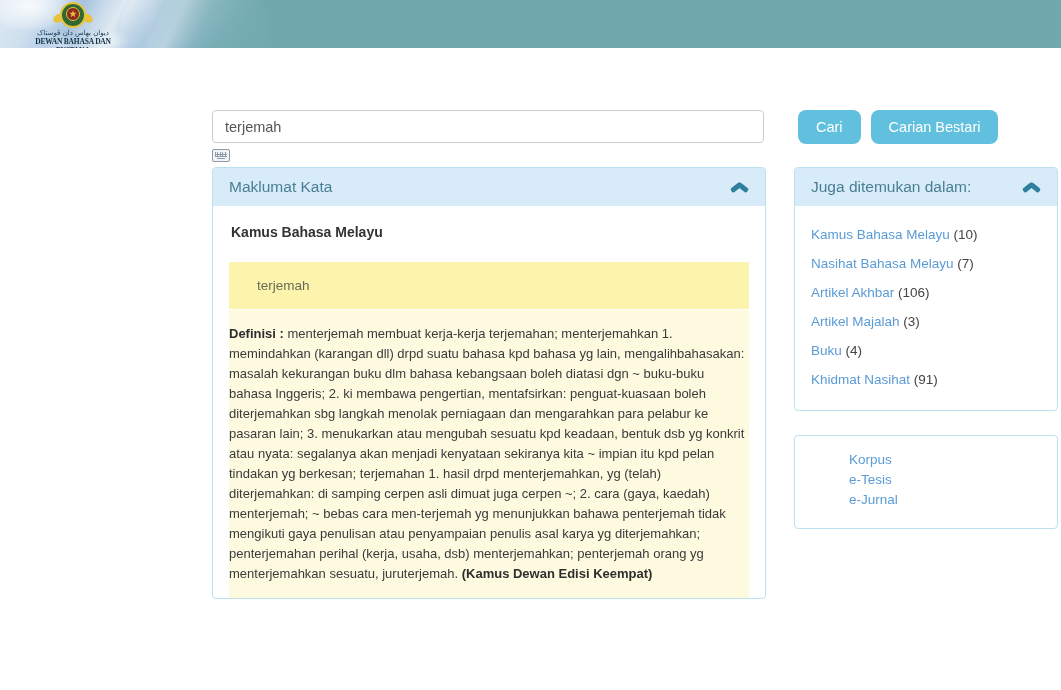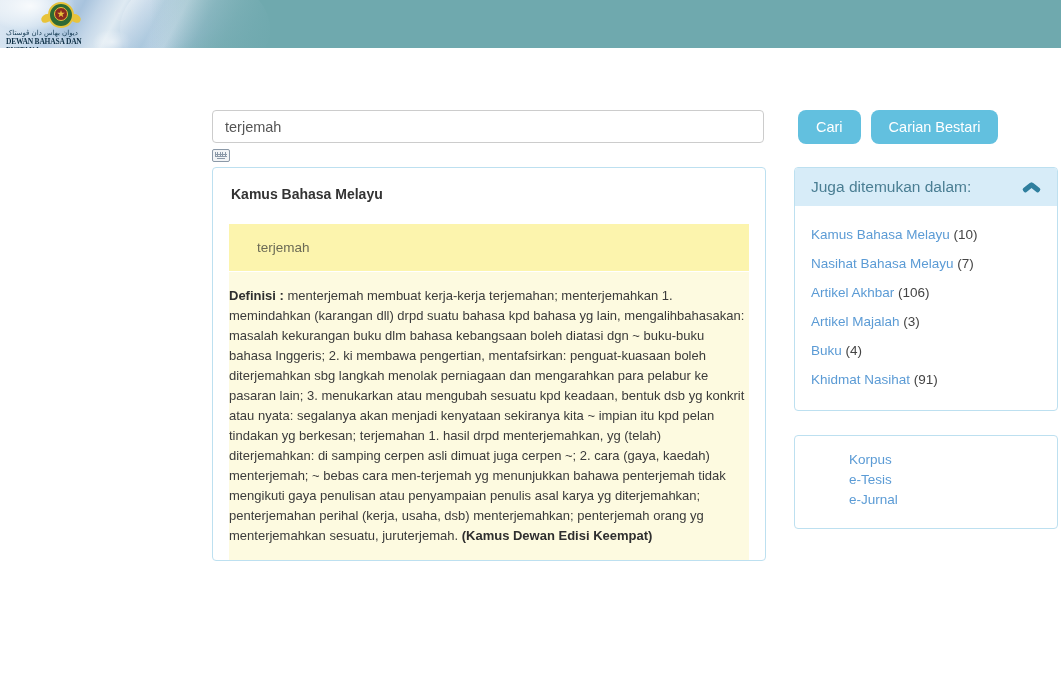--- a/index.html
+++ b/index.html
@@ -43,23 +43,24 @@
   }
   .banner-fade {
     position: absolute;
     left: 150px; top: 0;
     width: 130px; height: 48px;
     background: linear-gradient(90deg, rgba(111,169,174,0) 0%, rgba(111,169,174,0.55) 45%, #6fa9ae 100%);
   }
 
   .logo-wrap {
     position: absolute;
-    left: 6px; top: 2px;
+    left: 18px; top: 2px;
     width: 110px; height: 45px;
     z-index: 5;
+    text-align: center;
   }
   .crest {
     width: 26px; height: 26px;
     margin: 0 auto;
     position: relative;
   }
   .crest-ring {
     position: absolute; left: 0; top: 0;
     width: 26px; height: 26px;
     border-radius: 50%;
@@ -317,20 +318,24 @@
       <span class="kbd-icon"></span>
     </div>
     <div class="btn-col">
       <button class="btn">Cari</button>
       <button class="btn">Carian Bestari</button>
     </div>
   </div>
 
   <div class="main-col">
     <div class="panel">
+      <div class="panel-head">
+        <span class="panel-title">Maklumat Kata</span>
+        <span class="chev"></span>
+      </div>
       <div class="panel-body">
         <div class="dict-name">Kamus Bahasa Melayu</div>
         <div class="word-box">terjemah</div>
         <div class="entry-box">
           <div class="definisi">
             <b>Definisi :</b><span> menterjemah membuat kerja-kerja terjemahan; menterjemahkan 1. memindahkan (karangan dll) drpd suatu bahasa kpd bahasa yg lain, mengalihbahasakan: masalah kekurangan buku dlm bahasa kebangsaan boleh diatasi dgn ~ buku-buku bahasa Inggeris; 2. ki membawa pengertian, mentafsirkan: penguat-kuasaan boleh diterjemahkan sbg langkah menolak perniagaan dan mengarahkan para pelabur ke pasaran lain; 3. menukarkan atau mengubah sesuatu kpd keadaan, bentuk dsb yg konkrit atau nyata: segalanya akan menjadi kenyataan sekiranya kita ~ impian itu kpd pelan tindakan yg berkesan; terjemahan 1. hasil drpd menterjemahkan, yg (telah) diterjemahkan: di samping cerpen asli dimuat juga cerpen ~; 2. cara (gaya, kaedah) menterjemah; ~ bebas cara men-terjemah yg menunjukkan bahawa penterjemah tidak mengikuti gaya penulisan atau penyampaian penulis asal karya yg diterjemahkan; penterjemahan perihal (kerja, usaha, dsb) menterjemahkan; penterjemah orang yg menterjemahkan sesuatu, juruterjemah. </span><b>(Kamus Dewan Edisi Keempat)</b>
           </div>
         </div>
       </div>
     </div>

